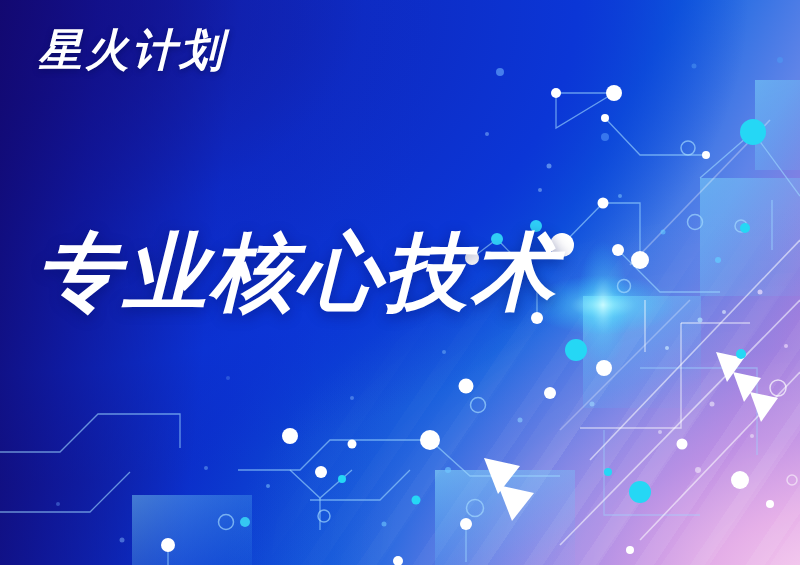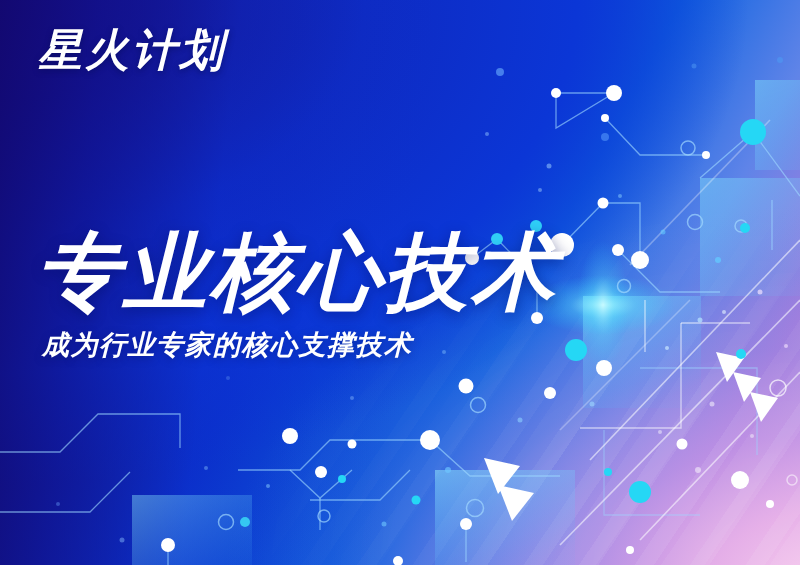--- a/index.html
+++ b/index.html
@@ -279,15 +279,14 @@
         <circle cx="228" cy="378" r="2" fill="#5b8cee" opacity=".4"></circle>
         <circle cx="620" cy="196" r="2" fill="#7fc4fa" opacity=".55"></circle>
         <circle cx="780" cy="60" r="3" fill="#4f9af3" opacity=".6"></circle>
         <circle cx="694" cy="66" r="2.5" fill="#4f9af3" opacity=".5"></circle>
       </g>
     </svg>
   </div>
 
   <div id="logo">星火计划</div>
   <div id="title">专业核心技术</div>
-  <div id="subtitle">成为行业专家的核心支撑技术</div>
 
 </div>
 
 </body></html>

